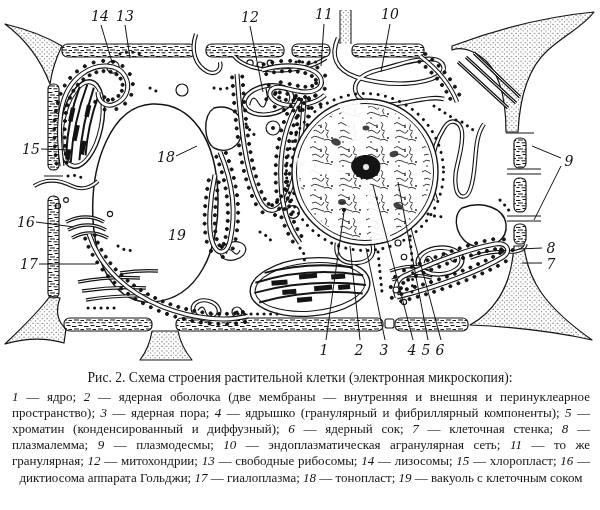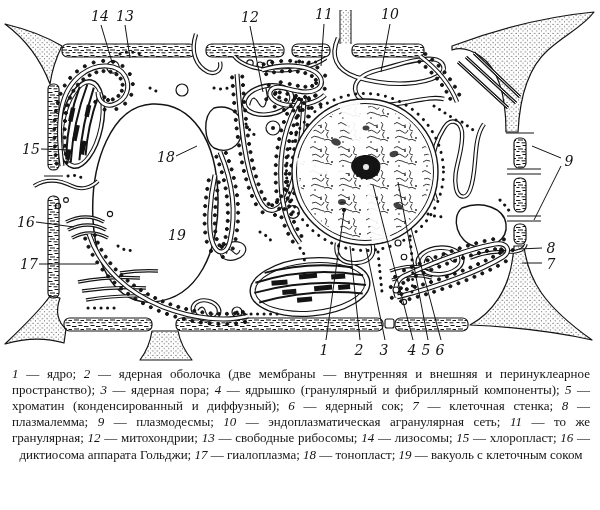--- a/index.html
+++ b/index.html
@@ -686,15 +686,16 @@
     <text class="callout" x="324" y="355">1</text>
     <text class="callout" x="359" y="355">2</text>
     <text class="callout" x="384" y="355">3</text>
     <text class="callout" x="412" y="355">4</text>
     <text class="callout" x="426" y="355">5</text>
     <text class="callout" x="440" y="355">6</text>
   </g>
 </svg>
 
 <figcaption class="capblock">
+  <div class="cap">Рис. 2. Схема строения растительной клетки (электронная микроскопия):</div>
   <p class="legend"><i>1</i> — ядро; <i>2</i> — ядерная оболочка (две мембраны — внутренняя и внешняя и перинуклеарное пространство); <i>3</i> — ядерная пора; <i>4</i> — ядрышко (гранулярный и фибриллярный компоненты); <i>5</i> — хроматин (конденсированный и диффузный); <i>6</i> — ядерный сок; <i>7</i> — клеточная стенка; <i>8</i> — плазмалемма; <i>9</i> — плазмодесмы; <i>10</i> — эндоплазматическая агранулярная сеть; <i>11</i> — то же гранулярная; <i>12</i> — митохондрии; <i>13</i> — свободные рибосомы; <i>14</i> — лизосомы; <i>15</i> — хлоропласт; <i>16</i> — диктиосома аппарата Гольджи; <i>17</i> — гиалоплазма; <i>18</i> — тонопласт; <i>19</i> — вакуоль с клеточным соком</p>
 </figcaption>
 </div>
 
 </body></html>

